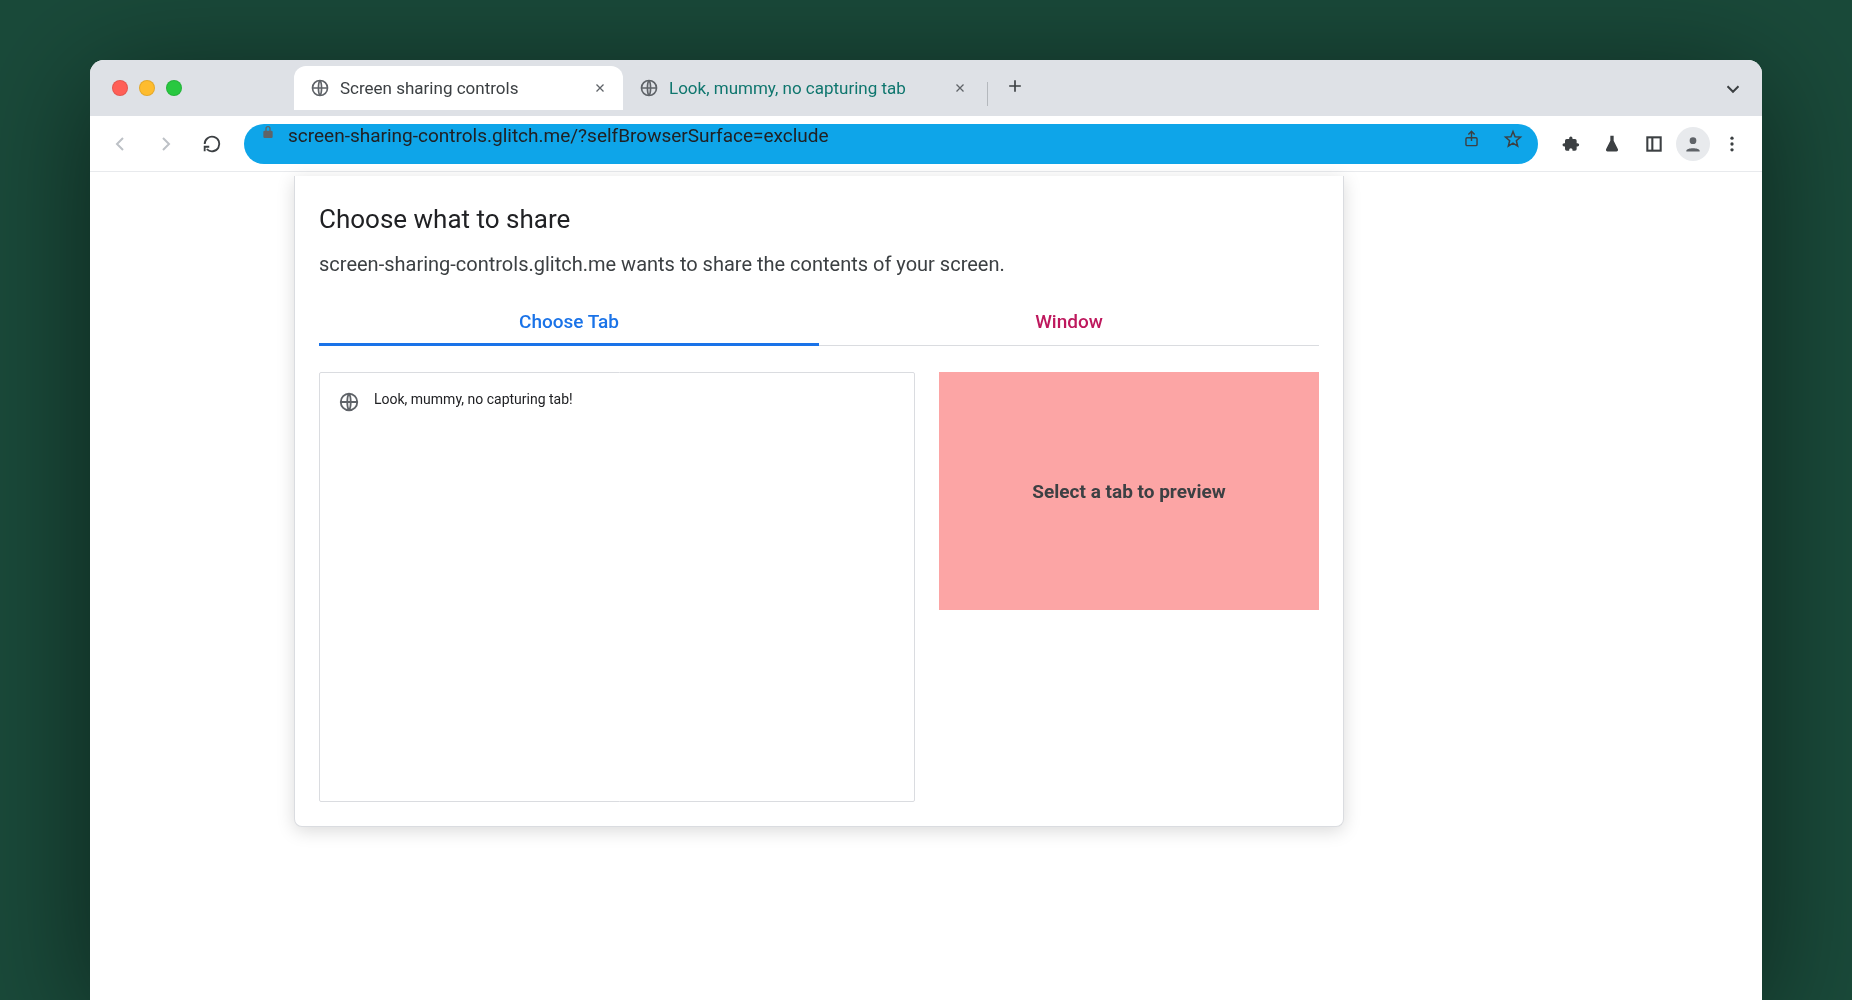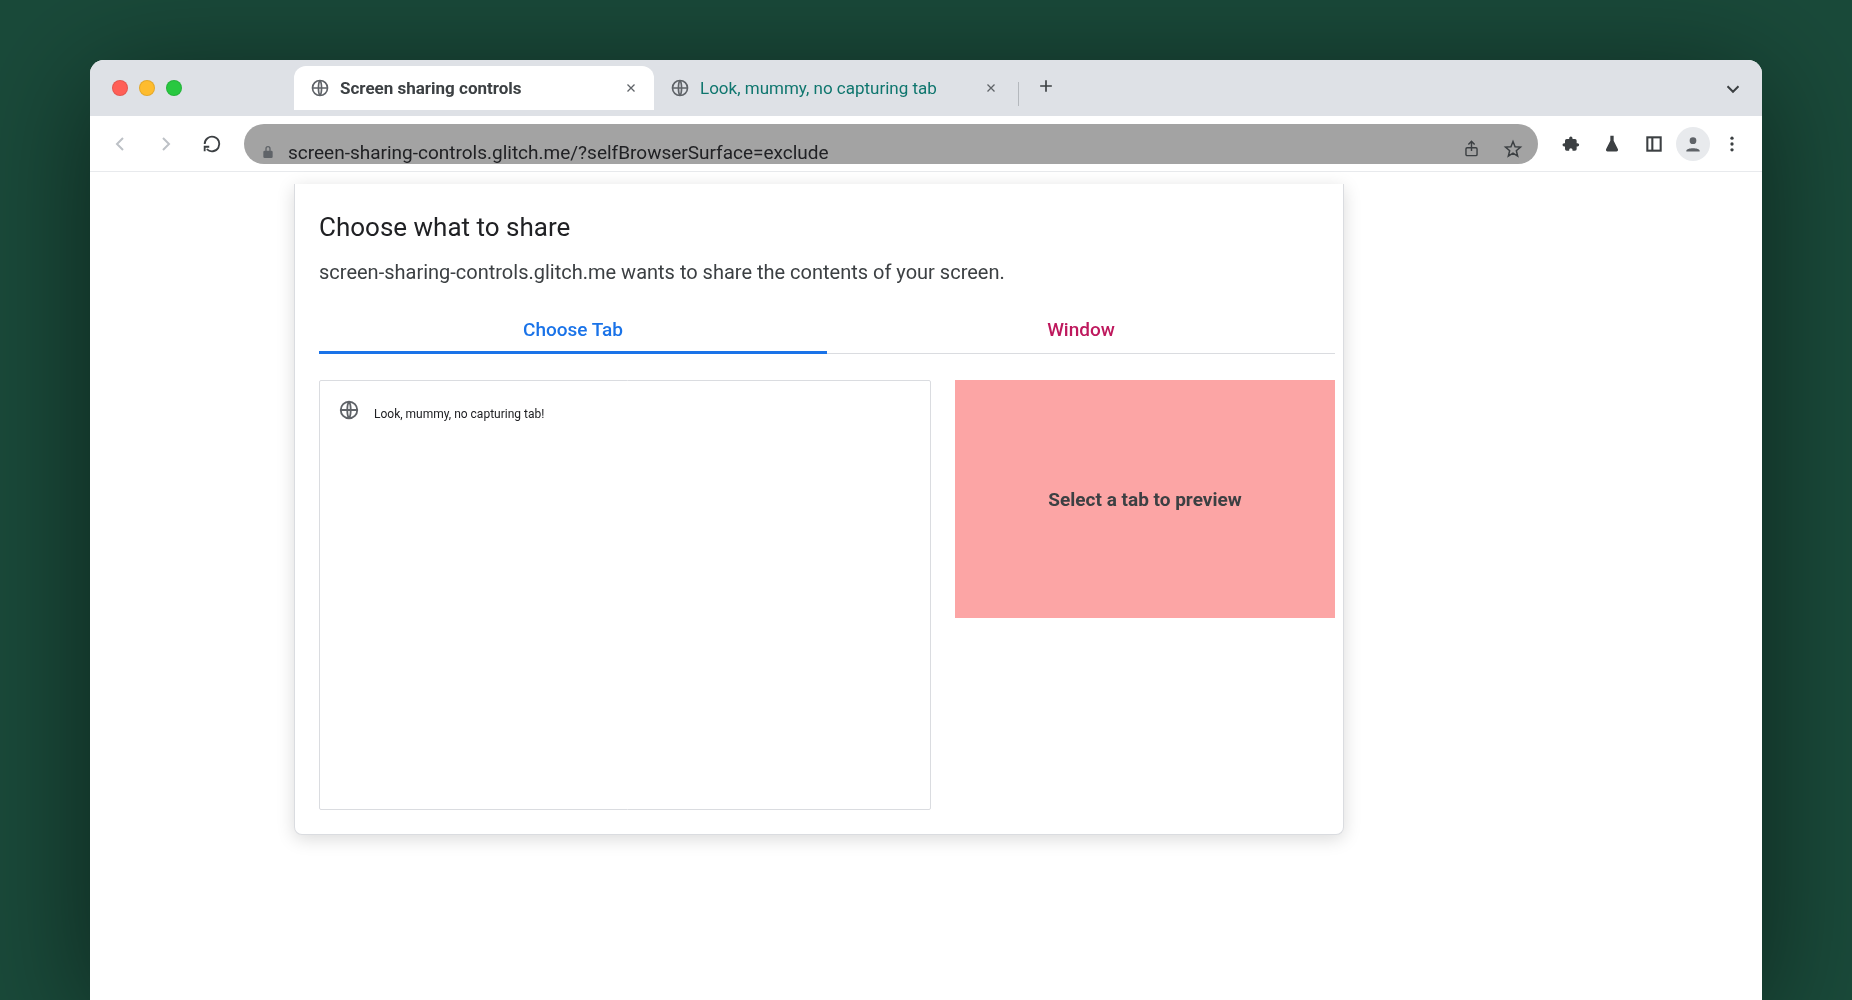--- a/index.html
+++ b/index.html
@@ -105,24 +105,24 @@
     gap: 6px;
   }
   .icon-btn {
     width: 40px; height: 40px; display:flex; align-items:center; justify-content:center;
     border-radius: 50%; color: #5f6368;
   }
   .icon-btn.disabled { color: #bdc1c6; }
   .omnibox {
     flex: 1;
     height: 40px;
-    background: #a3a3a3;
+    background: #0ea5e9;
     border-radius: 20px;
     display: flex;
-    align-items: flex-end;
+    align-items: flex-start;
     padding: 0 10px 0 16px;
     gap: 12px;
     margin: 0 6px;
   }
   .omnibox .lock { color: #5f6368; flex:none; }
   .omnibox .url {
     flex: 1; font-size: 19px; color: #202124; white-space: nowrap; overflow:hidden;
   }
   .toolbar-right {
     display: flex; align-items: center; gap: 2px;
@@ -134,29 +134,29 @@
   }
 
   .content {
     flex: 1;
     background: #fff;
     position: relative;
   }
 
   .picker {
     position: absolute;
-    top: 12px;
+    top: 4px;
     left: 204px;
     width: 1050px;
     background: #fff;
     border: 1px solid #dadce0;
     border-top: none;
     border-radius: 0 0 8px 8px;
     box-shadow: 0 4px 18px rgba(0,0,0,0.15);
-    padding: 28px 8px 24px 24px;
+    padding: 28px 24px 24px 24px;
   }
   .picker h1 {
     font-size: 26px; font-weight: 400; color: #202124; margin-bottom: 18px;
   }
   .picker .subtitle {
     font-size: 20px; color: #3c4043; margin-bottom: 22px;
   }
   .picker-tabs {
     display: flex;
     border-bottom: 1px solid #dadce0;
@@ -176,22 +176,22 @@
     display: flex; gap: 24px; margin-top: 26px;
   }
   .tab-list {
     flex: 1;
     border: 1px solid #dadce0;
     min-height: 430px;
     padding: 12px 14px;
     border-radius: 2px;
   }
   .tab-list-item {
-    display: flex; align-items: flex-end; gap: 14px;
-    padding: 6px 4px; font-size: 12px; color: #202124;
+    display: flex; align-items: flex-start; gap: 14px;
+    padding: 6px 4px; font-size: 14px; color: #202124;
     cursor: pointer;
   }
   .tab-list-item .favicon { width: 22px; height: 22px; }
   .preview-pane {
     width: 380px;
   }
   .preview-box {
     background: #fca5a5;
     width: 100%;
     height: 238px;
@@ -206,21 +206,21 @@
   <div class="browser-window">
 
     <div class="tab-strip">
       <div class="traffic-lights">
         <div class="tl red"></div>
         <div class="tl yellow"></div>
         <div class="tl green"></div>
       </div>
 
       <div class="tabs-area">
-        <div class="tab active" style="width:360px;font-weight:bold;">
+        <div class="tab active" style="width:329px;">
           <span class="favicon">
             <svg viewBox="0 0 24 24" width="20" height="20" fill="none" stroke="#5f6368" stroke-width="2">
               <circle cx="12" cy="12" r="9"></circle>
               <path d="M3 12h18M12 3c2.5 3 2.5 15 0 18M12 3c-2.5 3-2.5 15 0 18"></path>
             </svg>
           </span>
           <span class="title">Screen sharing controls</span>
           <span class="close">
             <svg viewBox="0 0 24 24" width="14" height="14" stroke="#5f6368" stroke-width="2.2" fill="none">
                 <path d="M6 6l12 12M18 6L6 18"></path>

